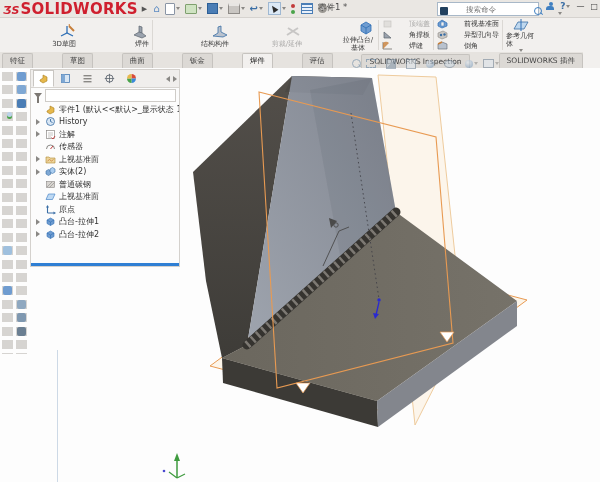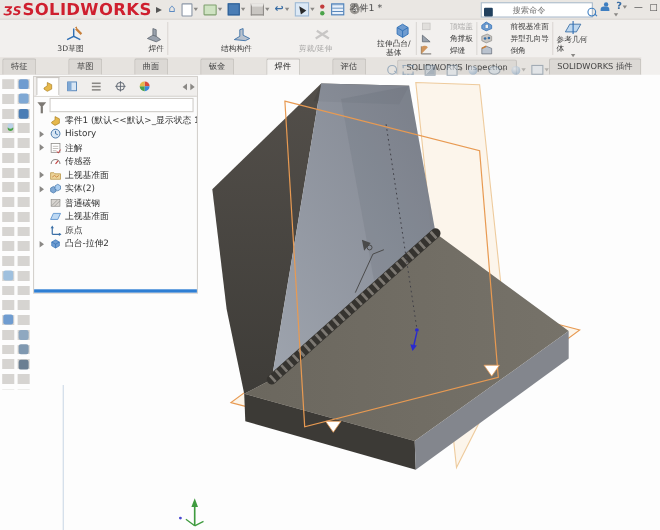--- a/index.html
+++ b/index.html
@@ -497,20 +497,30 @@
           <span>原点</span>
         </div>
         <div class="trow">
           <span class="indent">
               <span class="tri-e"></span>
             </span>
           <svg width="11" height="11" viewBox="0 0 11 11">
               <path d="M2 4 L5.5 2 9 4 9 7.5 5.5 9.5 2 7.5z" fill="#6f9cd0" stroke="#2f6fb5" stroke-width=".6"></path>
               <path d="M2 4 L5.5 6 9 4 M5.5 6 V9.5" stroke="#2f6fb5" stroke-width=".6" fill="none"></path>
             </svg>
+          <span>凸台-拉伸1</span>
+        </div>
+        <div class="trow">
+          <span class="indent">
+              <span class="tri-e"></span>
+            </span>
+          <svg width="11" height="11" viewBox="0 0 11 11">
+              <path d="M2 4 L5.5 2 9 4 9 7.5 5.5 9.5 2 7.5z" fill="#6f9cd0" stroke="#2f6fb5" stroke-width=".6"></path>
+              <path d="M2 4 L5.5 6 9 4 M5.5 6 V9.5" stroke="#2f6fb5" stroke-width=".6" fill="none"></path>
+            </svg>
           <span>凸台-拉伸2</span>
         </div>
       </div>
       <div class="rollback"></div>
     </div>
 
   </div>
 
   <div class="hud">
     <span class="hi">

